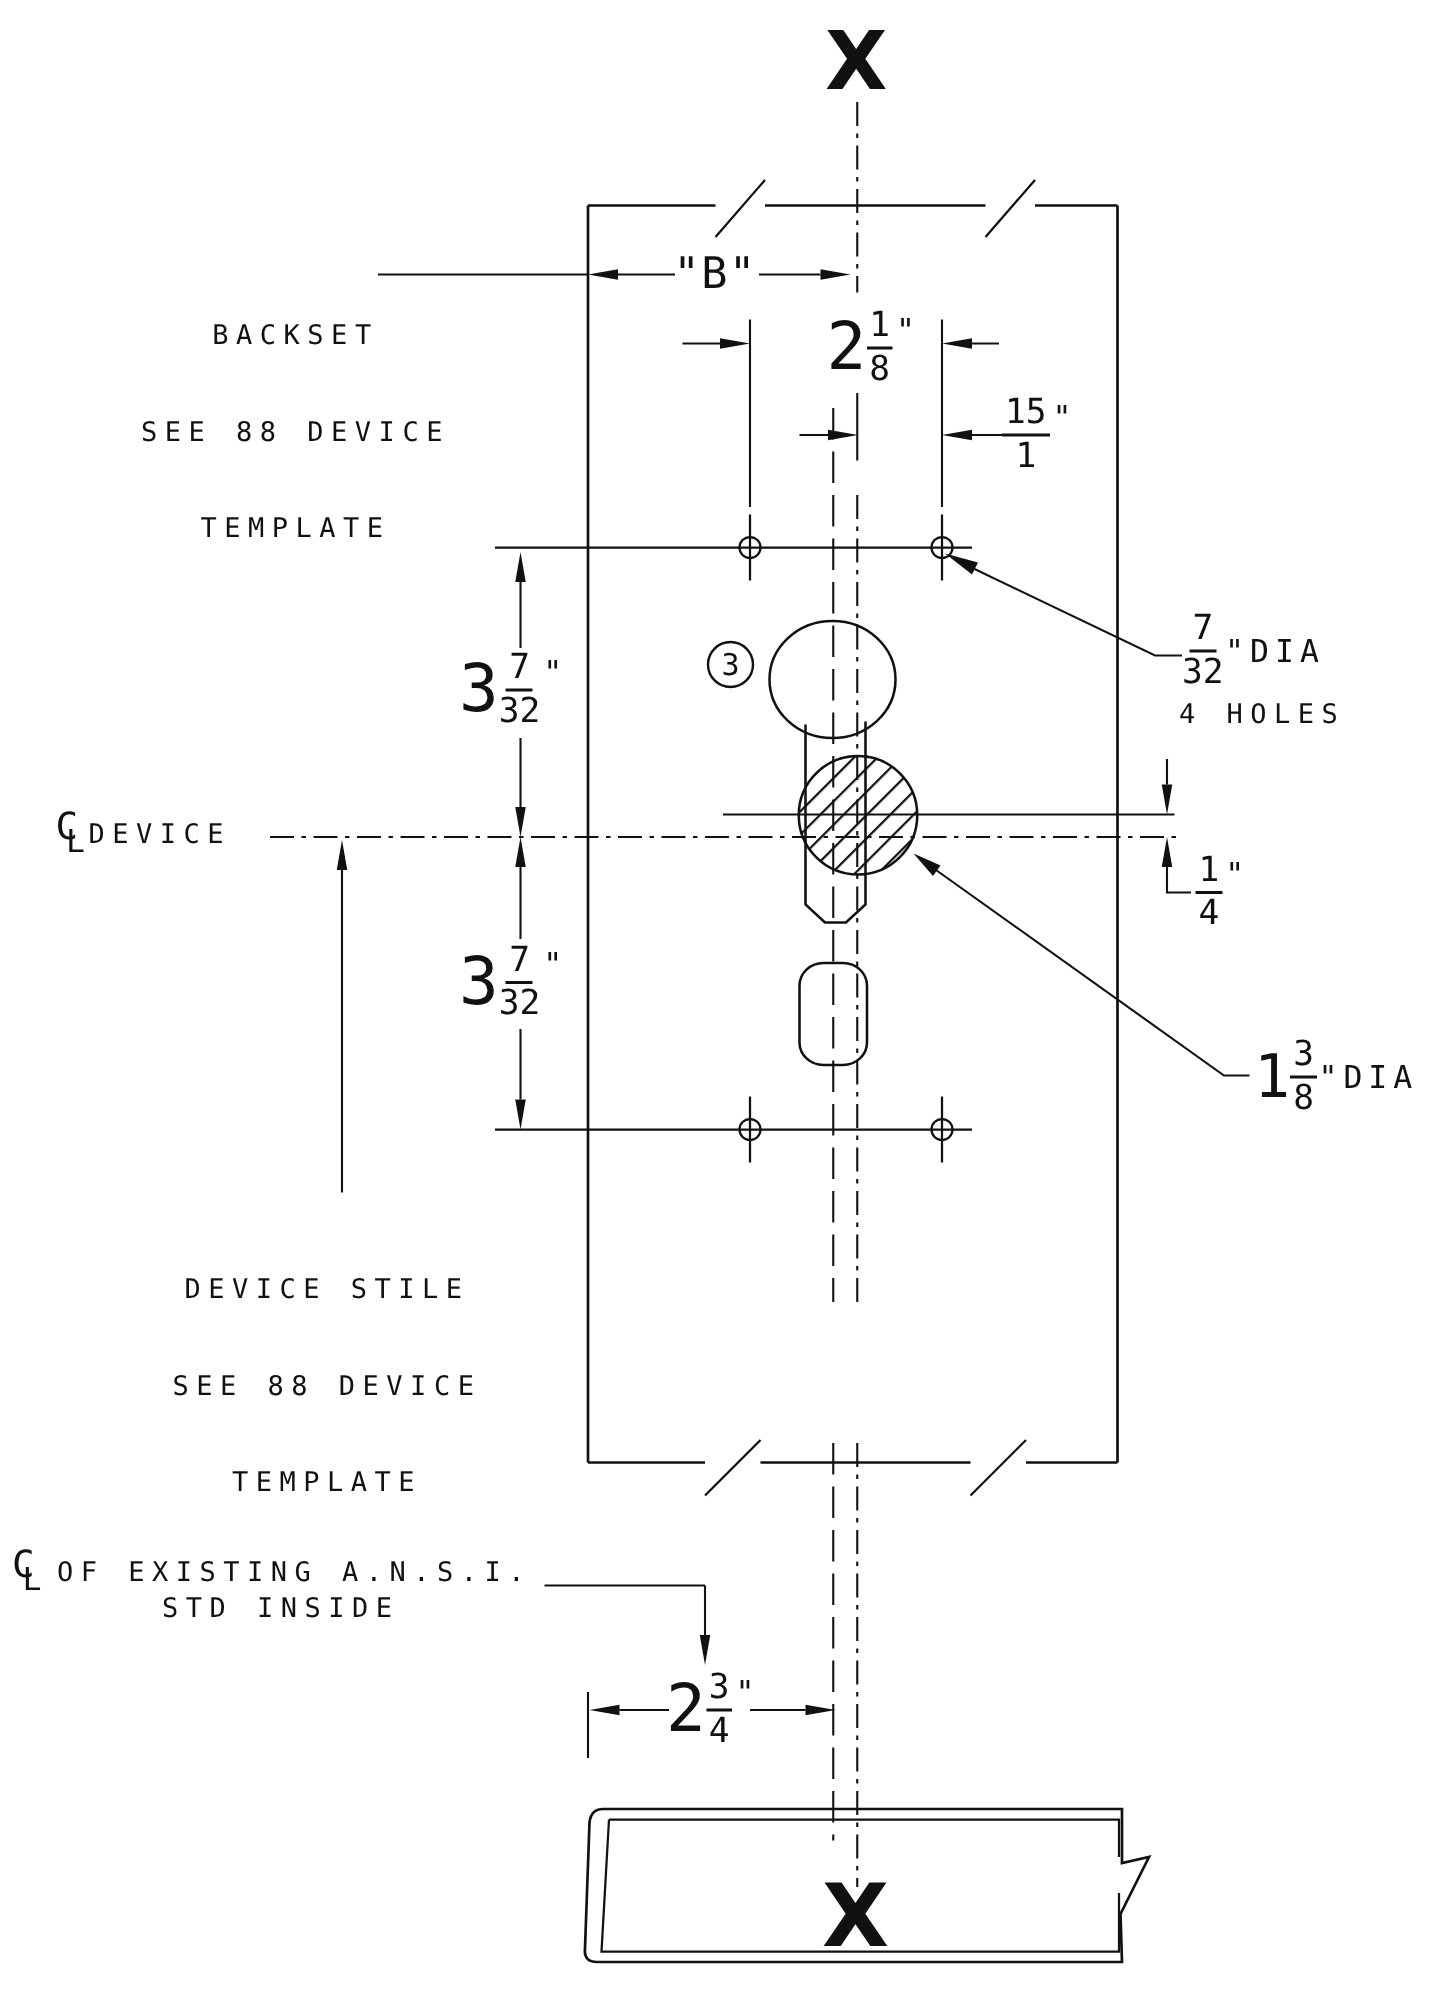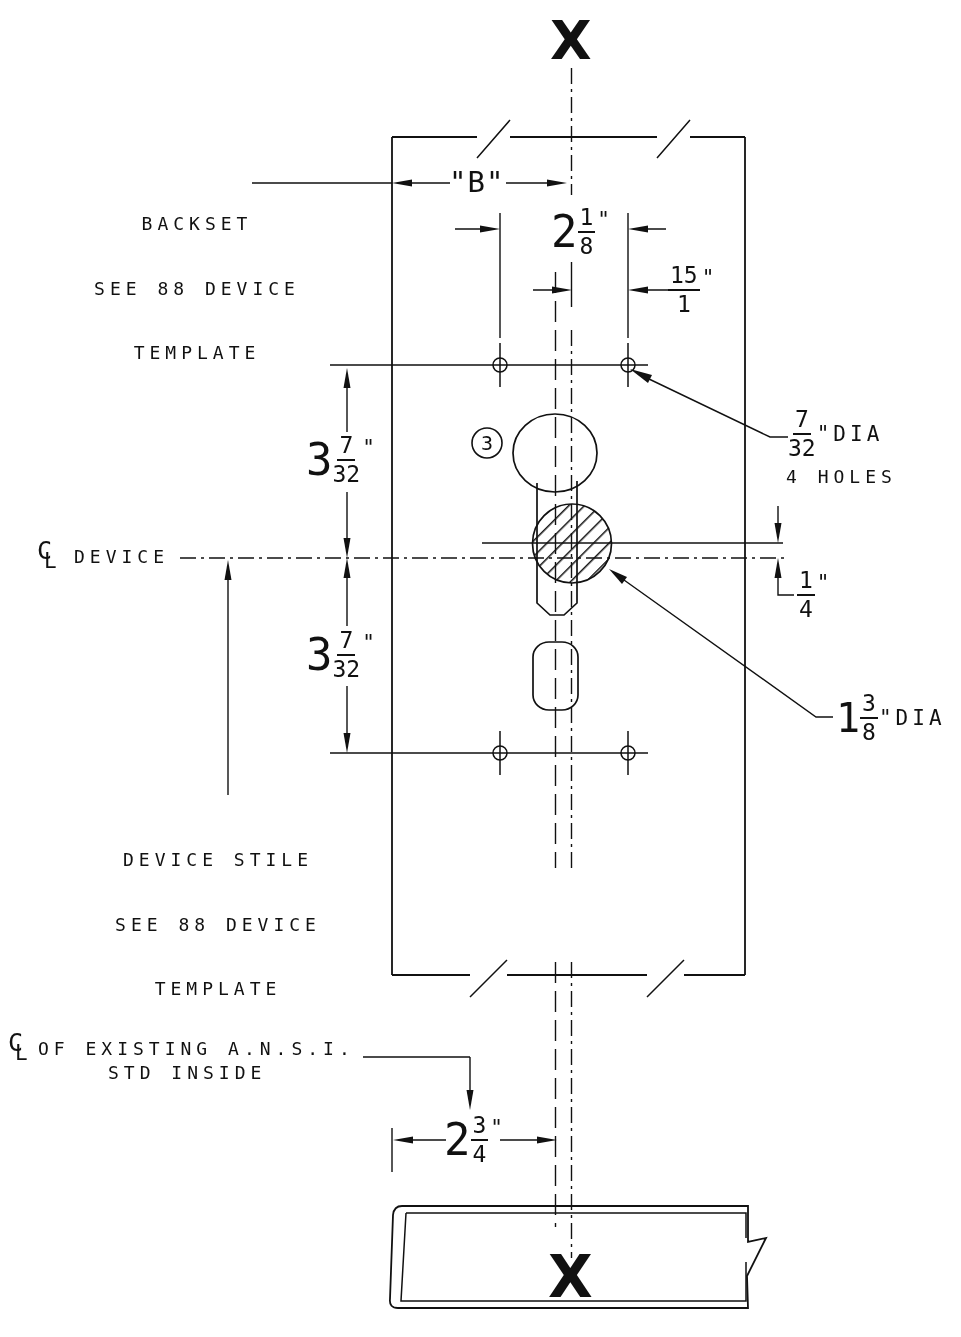--- a/index.html
+++ b/index.html
@@ -169,21 +169,21 @@
       <span class="num">7</span>
       <span class="den">32</span>
     </span>
     <span class="unit">"</span>
   </div>
 
   <div class="clsym" style="left:37px;top:538px">
     <span class="c">C</span>
     <span class="l">L</span>
   </div>
-  <div class="lbl" style="left:74px;top:546px">DEVICE</div>
+  <div class="lbl" style="left:59px;top:546px">DEVICE</div>
 
   <div class="dim" style="left:797px;top:569px">
     <span class="frac">
       <span class="num">1</span>
       <span class="den">4</span>
     </span>
     <span class="unit">"</span>
   </div>
 
   <div class="dim" style="left:306px;top:629px">

